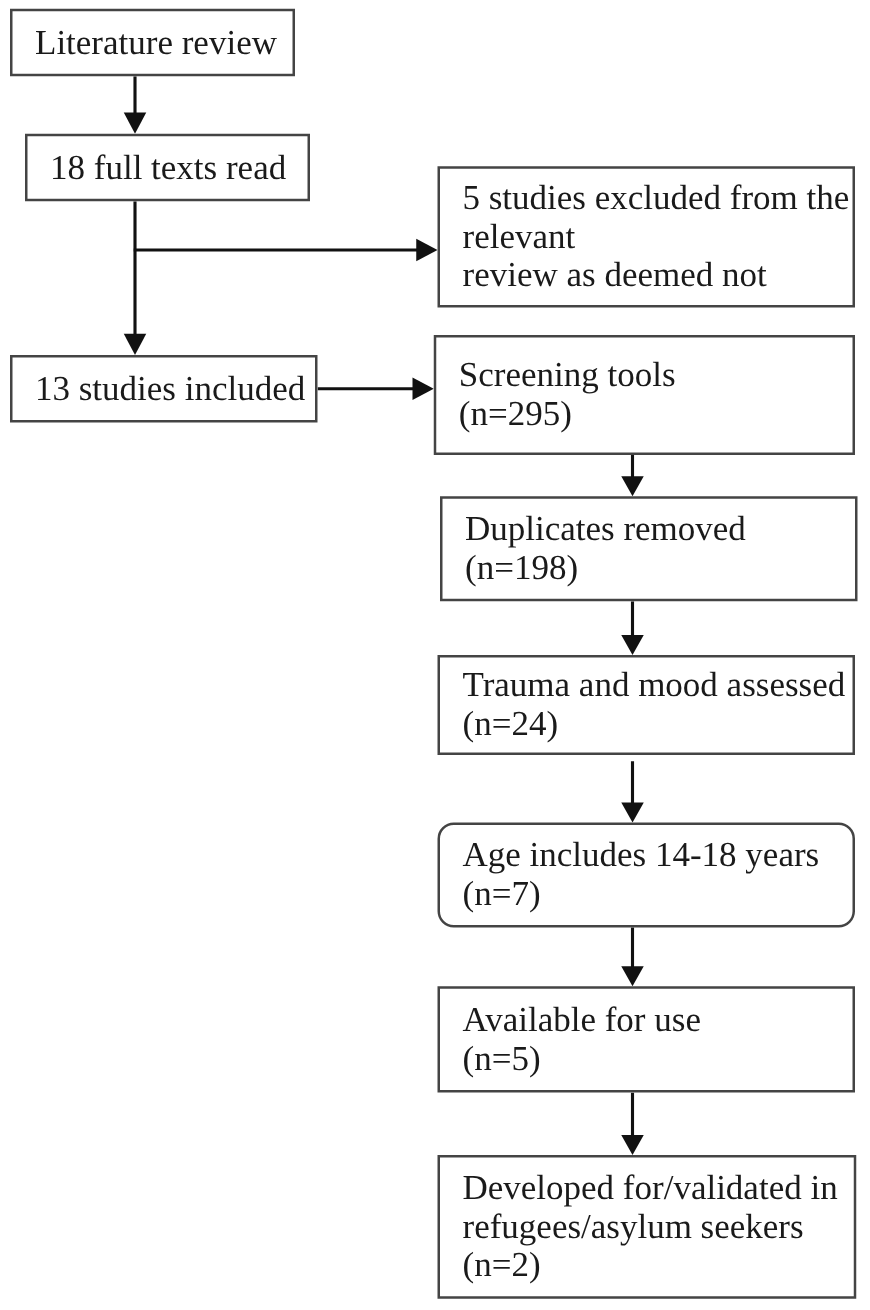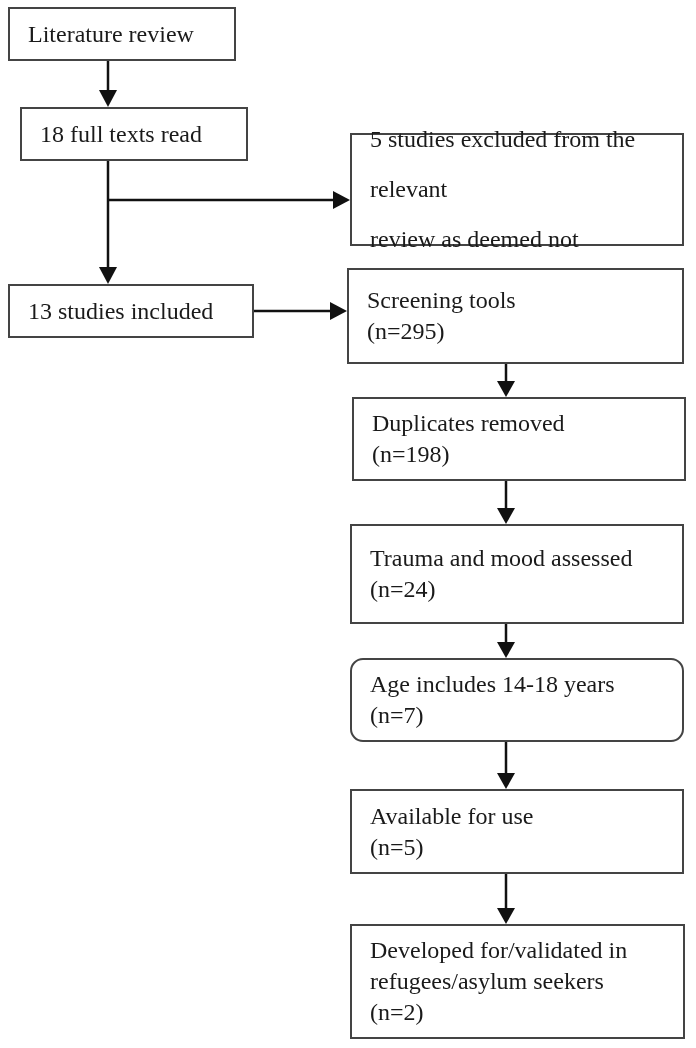--- a/index.html
+++ b/index.html
@@ -27,35 +27,35 @@
   .node {
     position: absolute;
     box-sizing: border-box;
     border: 2px solid #444444;
     background: #ffffff;
     display: flex;
     flex-direction: column;
     justify-content: center;
     padding-left: 18px;
     padding-right: 6px;
-    font-size: 24px;
+    font-size: 28px;
     line-height: 31px;
   }
   .node .txt-line {
     white-space: nowrap;
   }
   
   .n-literature   { left: 8px;   top: 7px;   width: 228px; height: 54px; }
   .n-fulltexts    { left: 20px;   top: 107px; width: 228px; height: 54px; }
   .n-included     { left: 8px;   top: 284px; width: 246px; height: 54px; }
   
-  .n-excluded     { left: 350px; top: 133px; width: 334px; height: 113px; gap: 19px; }
+  .n-excluded     { left: 350px; top: 133px; width: 334px; height: 113px; }
   .n-screening    { left: 347px; top: 268px; width: 337px; height: 96px; }
   .n-duplicates   { left: 352px; top: 397px; width: 334px; height: 84px; }
-  .n-trauma       { left: 350px; top: 524px; width: 334px; height: 100px; }
+  .n-trauma       { left: 350px; top: 524px; width: 334px; height: 80px; }
   .n-age          { left: 350px; top: 658px; width: 334px; height: 84px; border-radius: 13px; }
   .n-available    { left: 350px; top: 789px; width: 334px; height: 85px; }
   .n-developed    { left: 350px; top: 924px; width: 335px; height: 115px; }
 
   .arrow-layer line {
     stroke: #111111;
     stroke-width: 2.5;
   }
   .arrow-layer polygon {
     fill: #111111;

